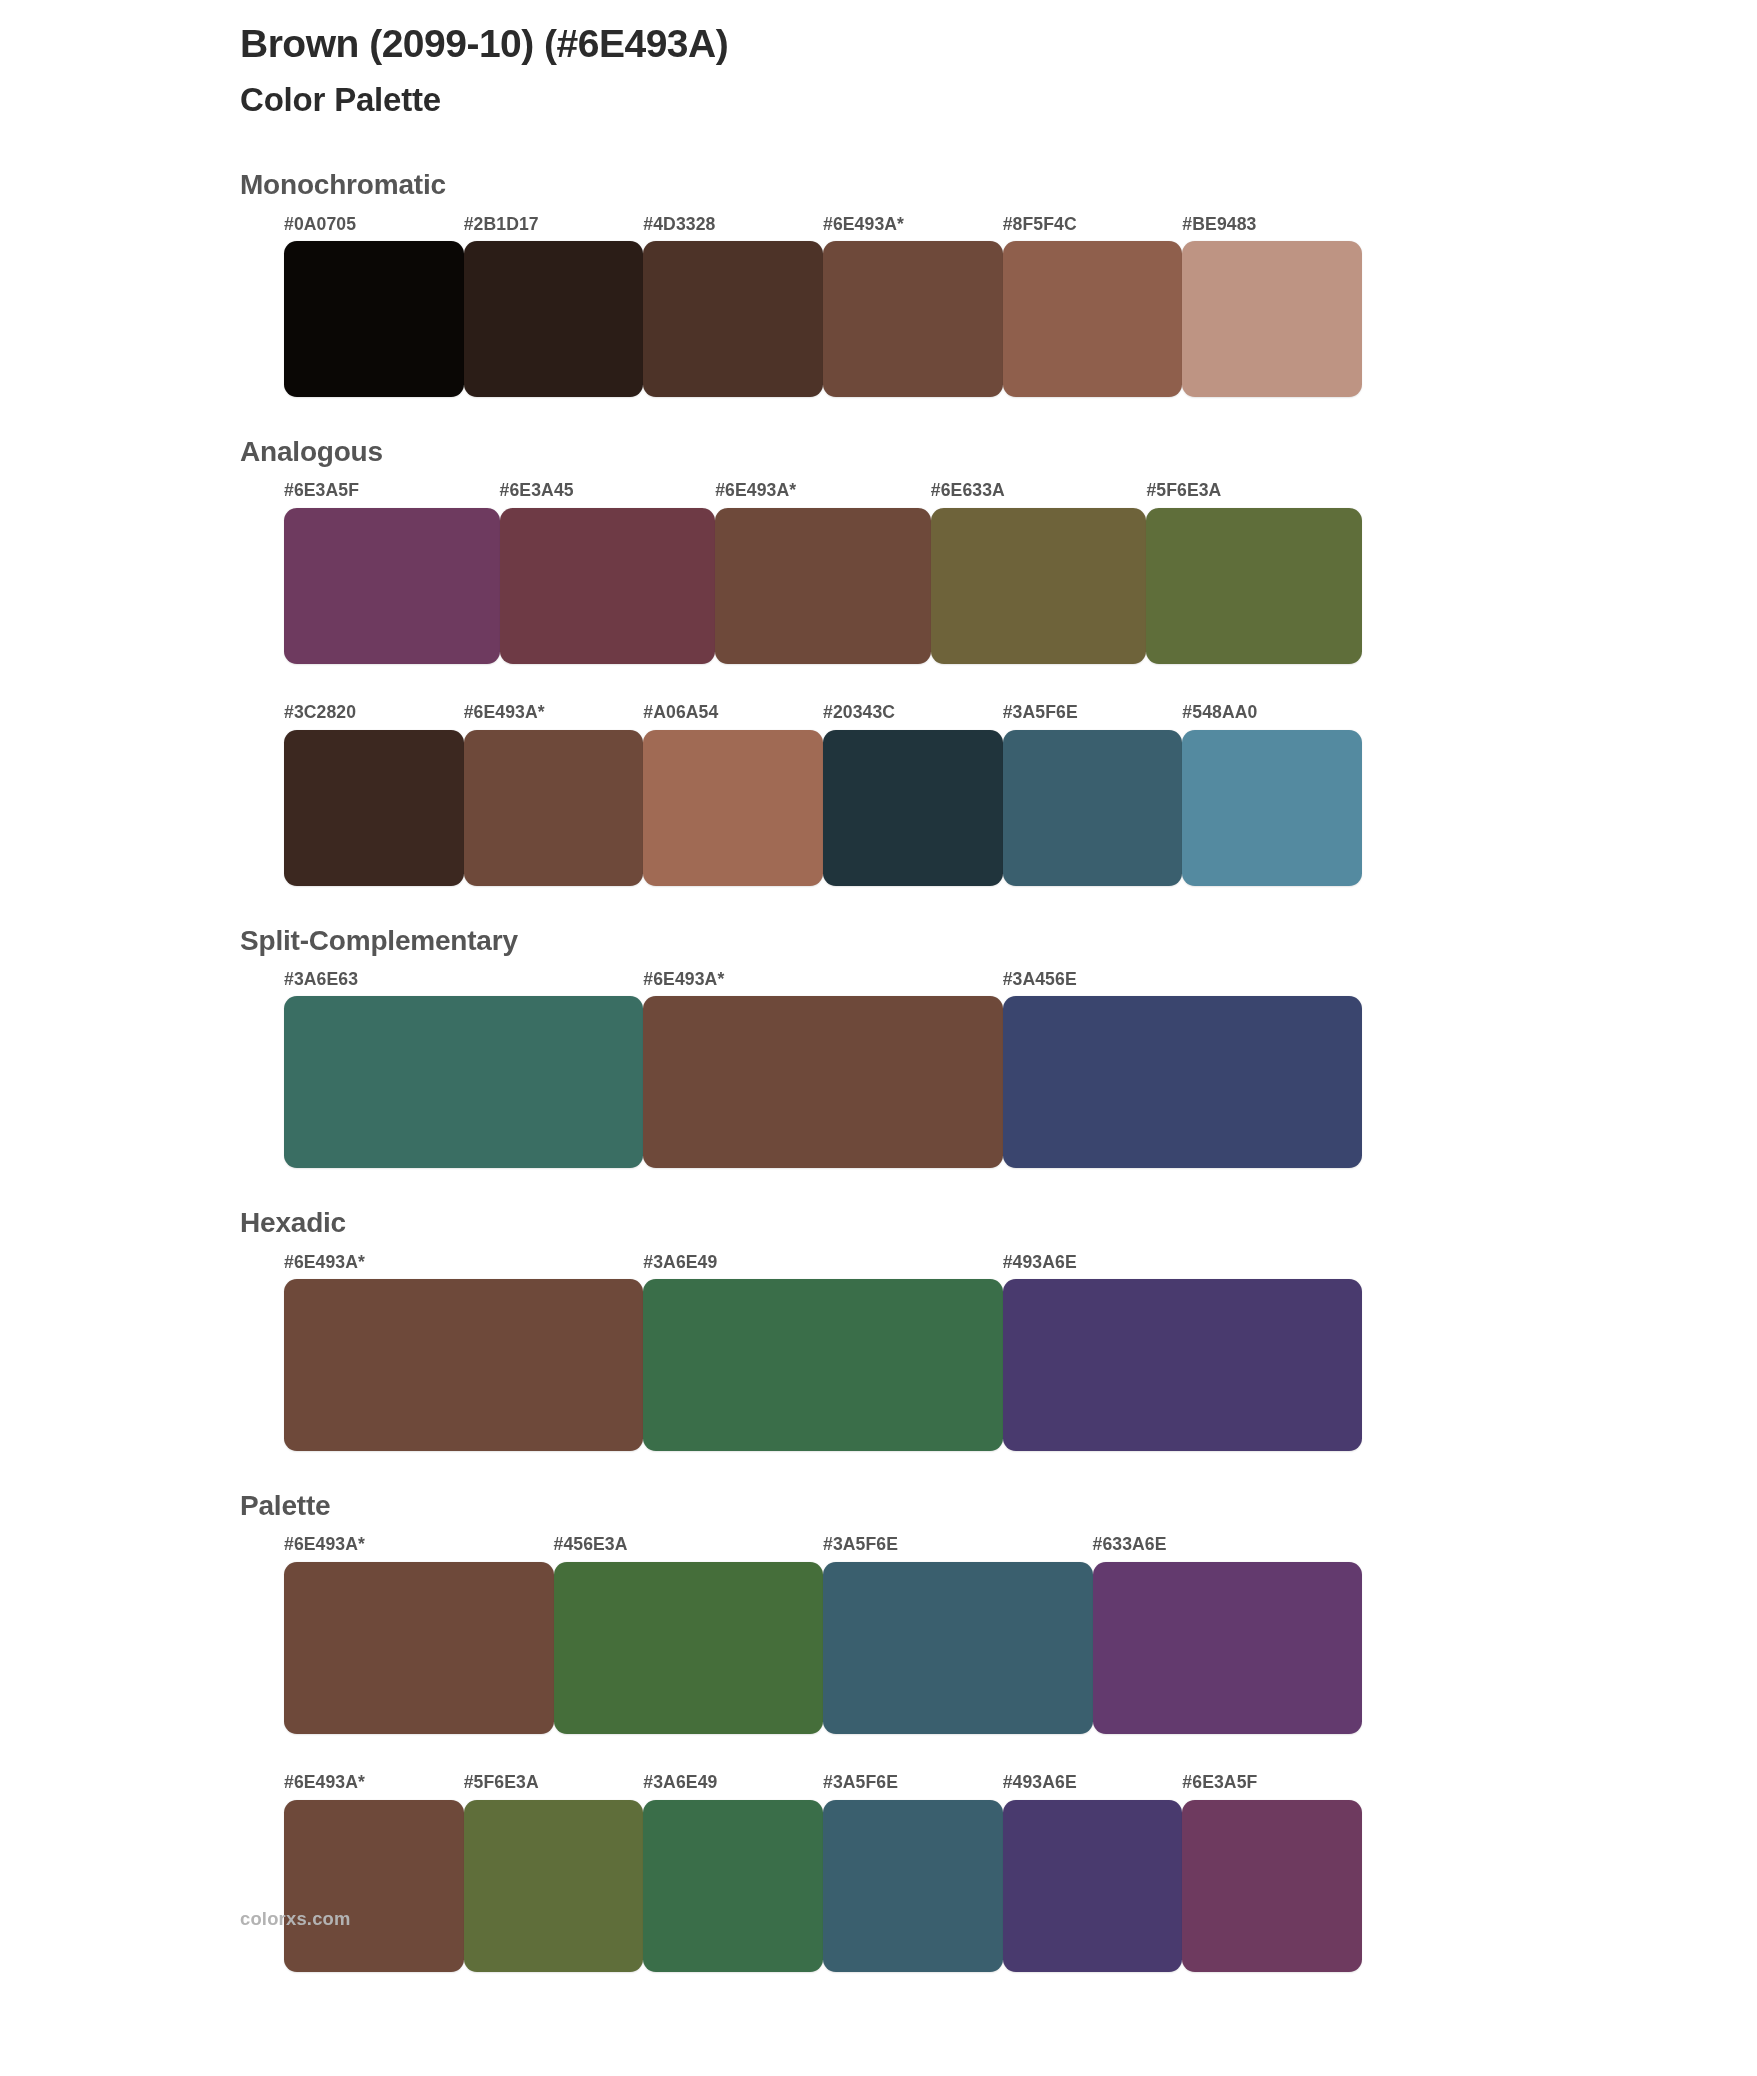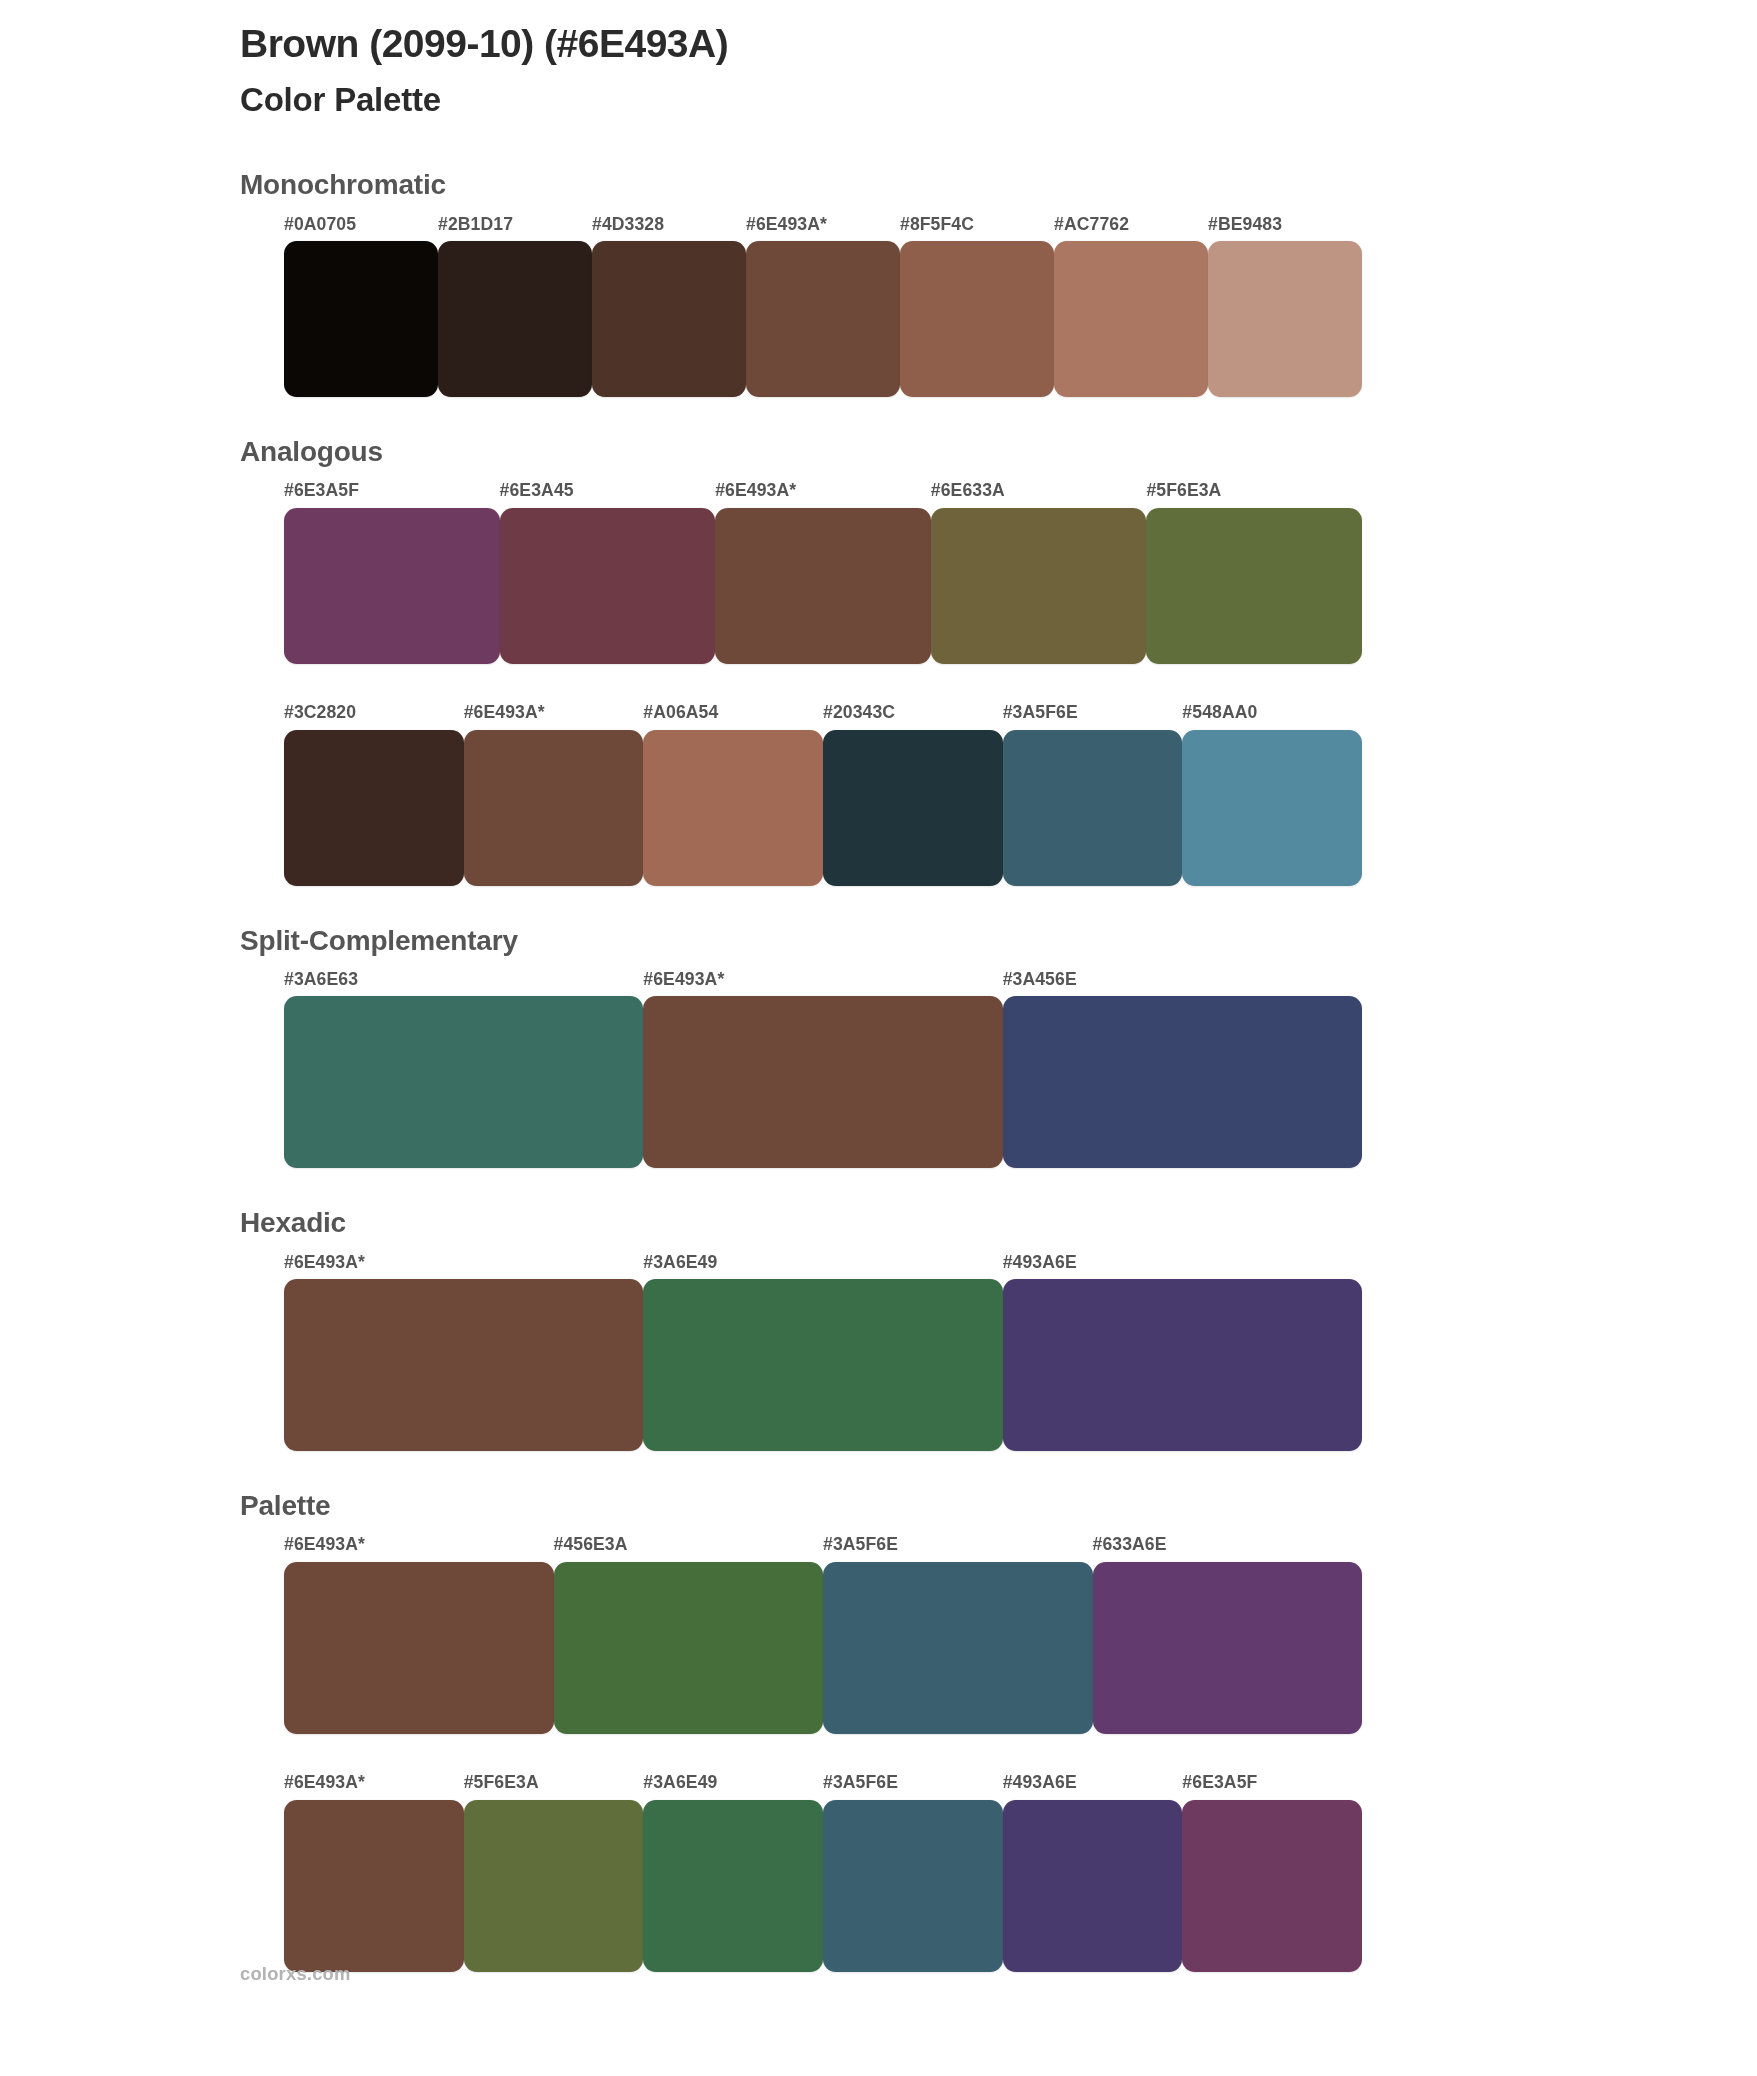--- a/index.html
+++ b/index.html
@@ -88,21 +88,21 @@
     border-radius: 12.8px;
     box-shadow: 0 0.8px 1.6px rgba(0,0,0,0.10);
   }
   .h-195 .swatch-chip { height: 156px; }
   .h-215 .swatch-chip { height: 172px; }
   .gap-std  { height: 40px; }
 
   .footer {
     position: absolute;
     left: 240px;
-    top: 1963px;
+    top: 1908px;
     font-size: 18.4px;
     font-weight: bold;
     color: #b3b3b3;
     letter-spacing: 0.2px;
   }
 </style>
 </head>
 <body>
 
 <div class="page">
@@ -131,24 +131,20 @@
             </div>
             <div class="swatch">
               <span class="swatch-label">#6E493A*</span>
               <span class="swatch-chip" style="background: rgb(110, 73, 58);"></span>
             </div>
             <div class="swatch">
               <span class="swatch-label">#8F5F4C</span>
               <span class="swatch-chip" style="background: rgb(143, 95, 76);"></span>
             </div>
             <div class="swatch">
-              <span class="swatch-label">#AC7762</span>
-              <span class="swatch-chip" style="background: rgb(172, 119, 98);"></span>
-            </div>
-            <div class="swatch">
               <span class="swatch-label">#BE9483</span>
               <span class="swatch-chip" style="background: rgb(190, 148, 131);"></span>
             </div>
           </div>
         </div>
         <div class="gap-std"></div>
         <div class="section">
           <div class="section-title">Analogous</div>
           <div class="swatch-row h-195">
             <div class="swatch">

